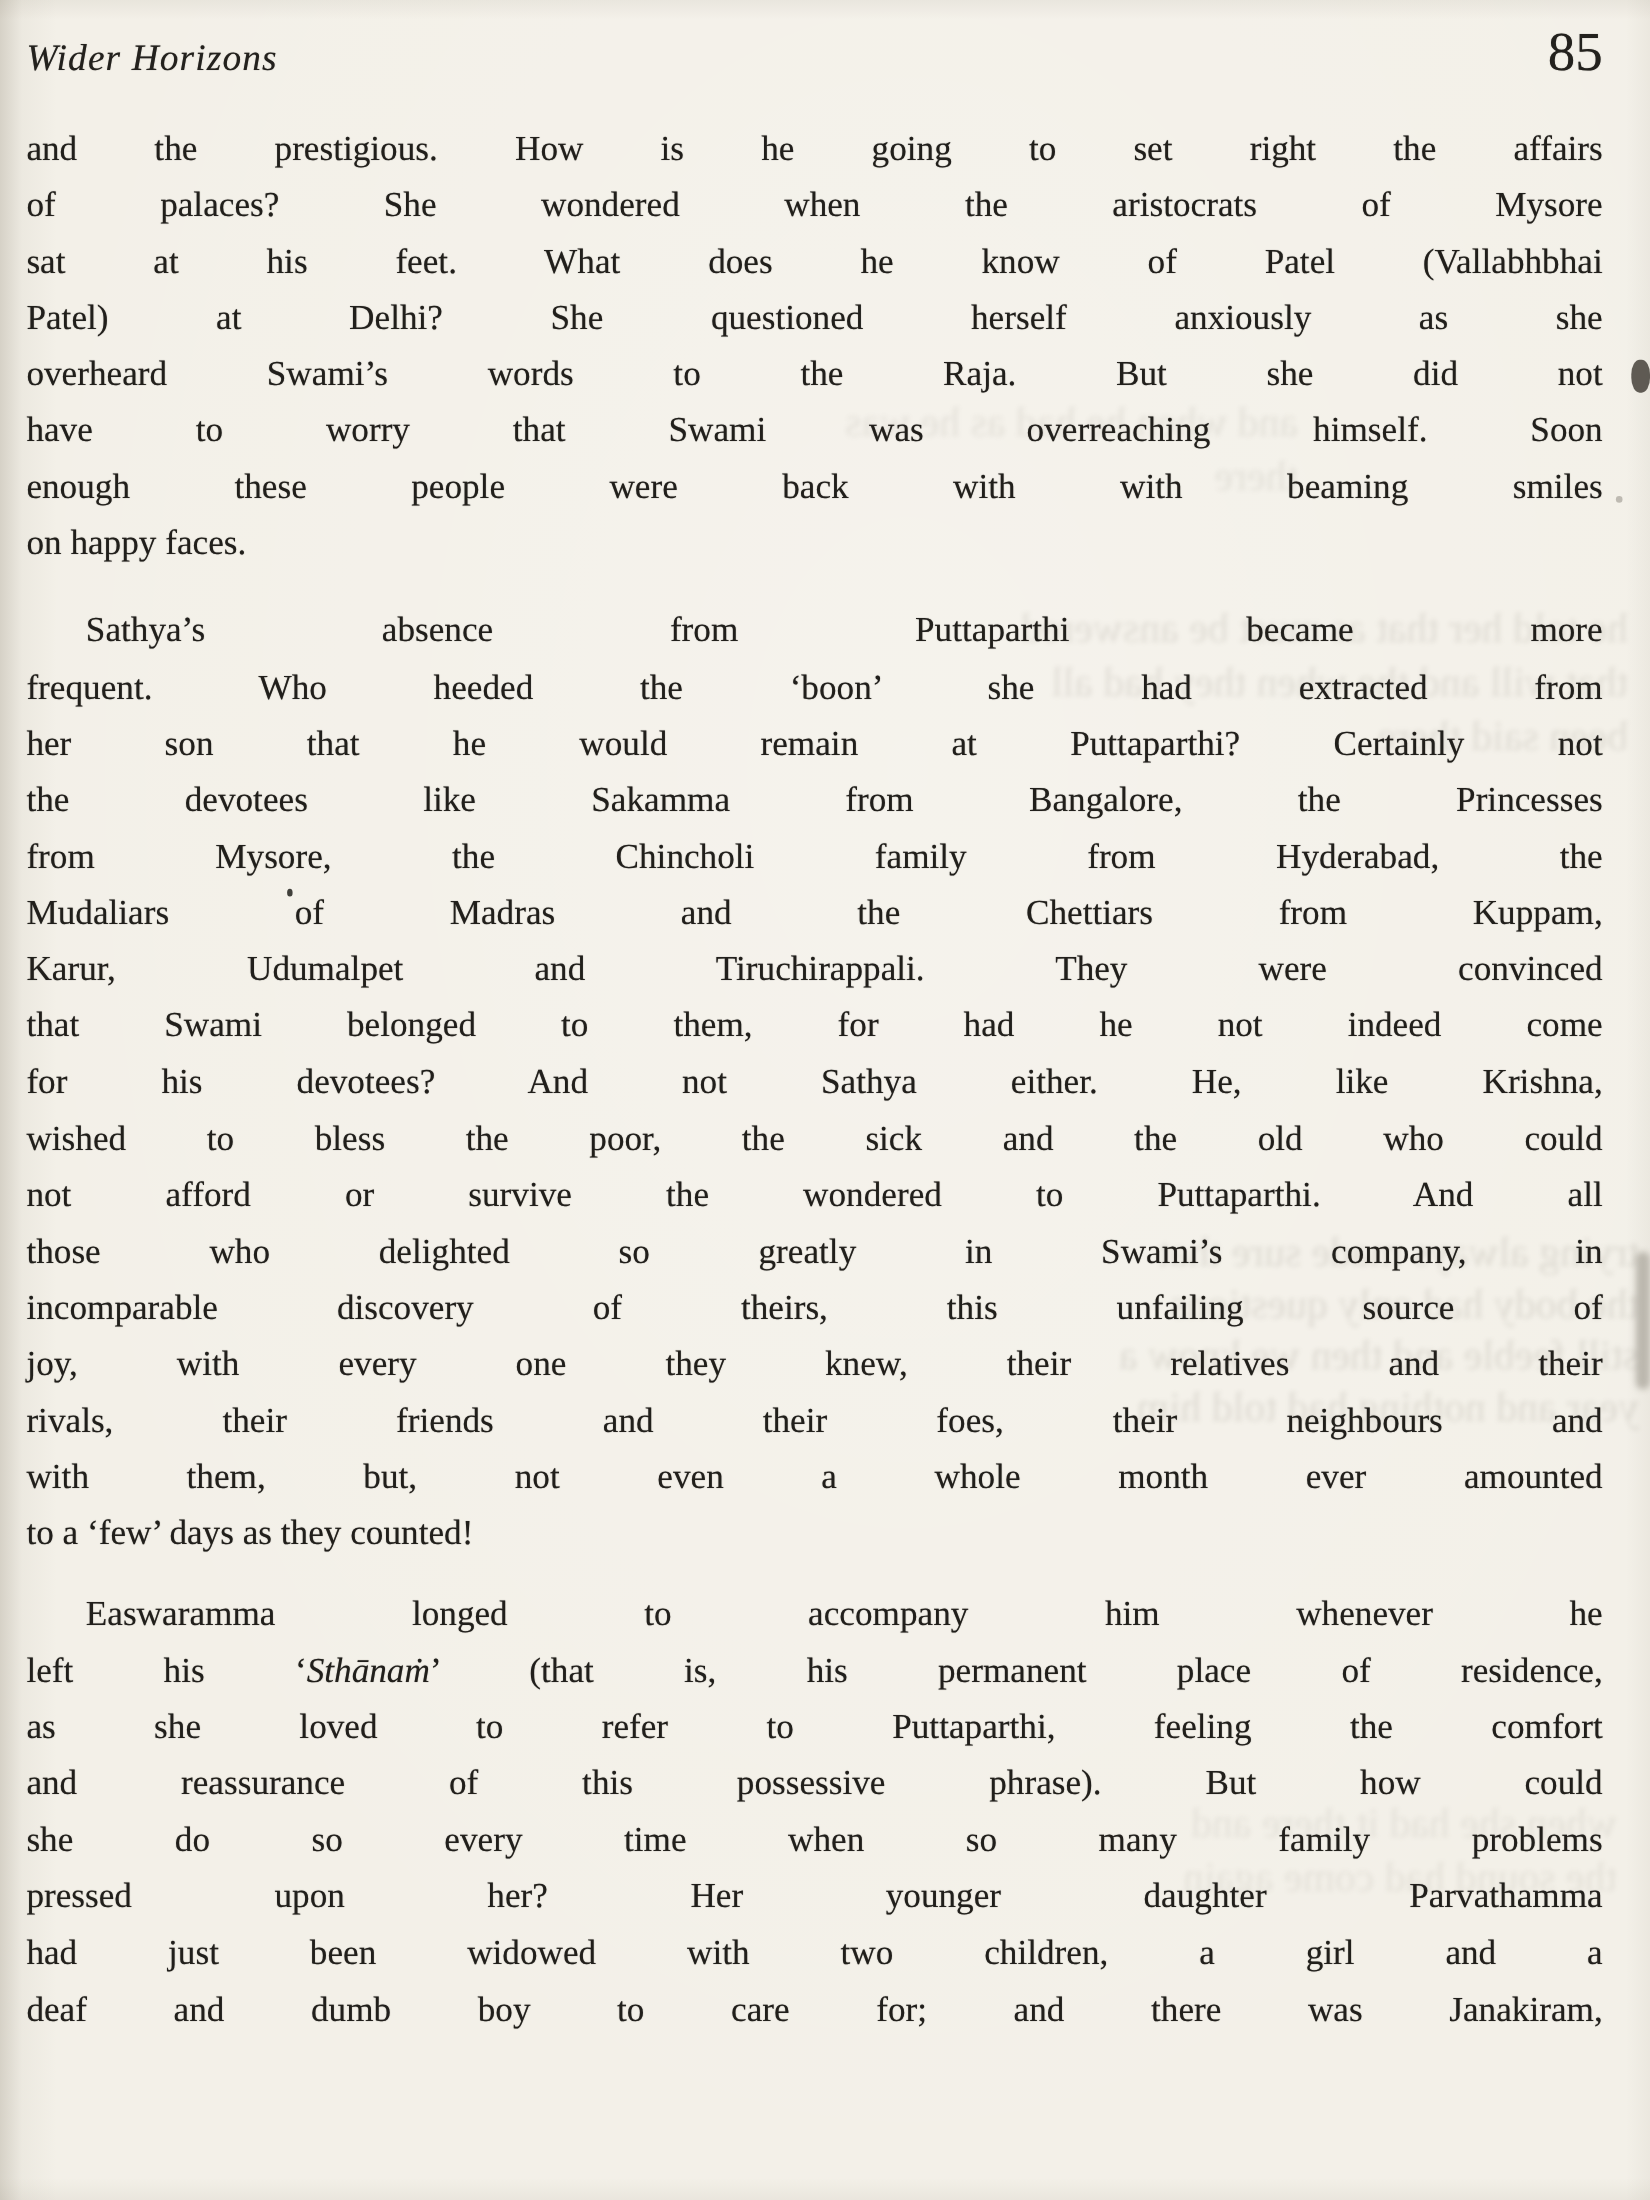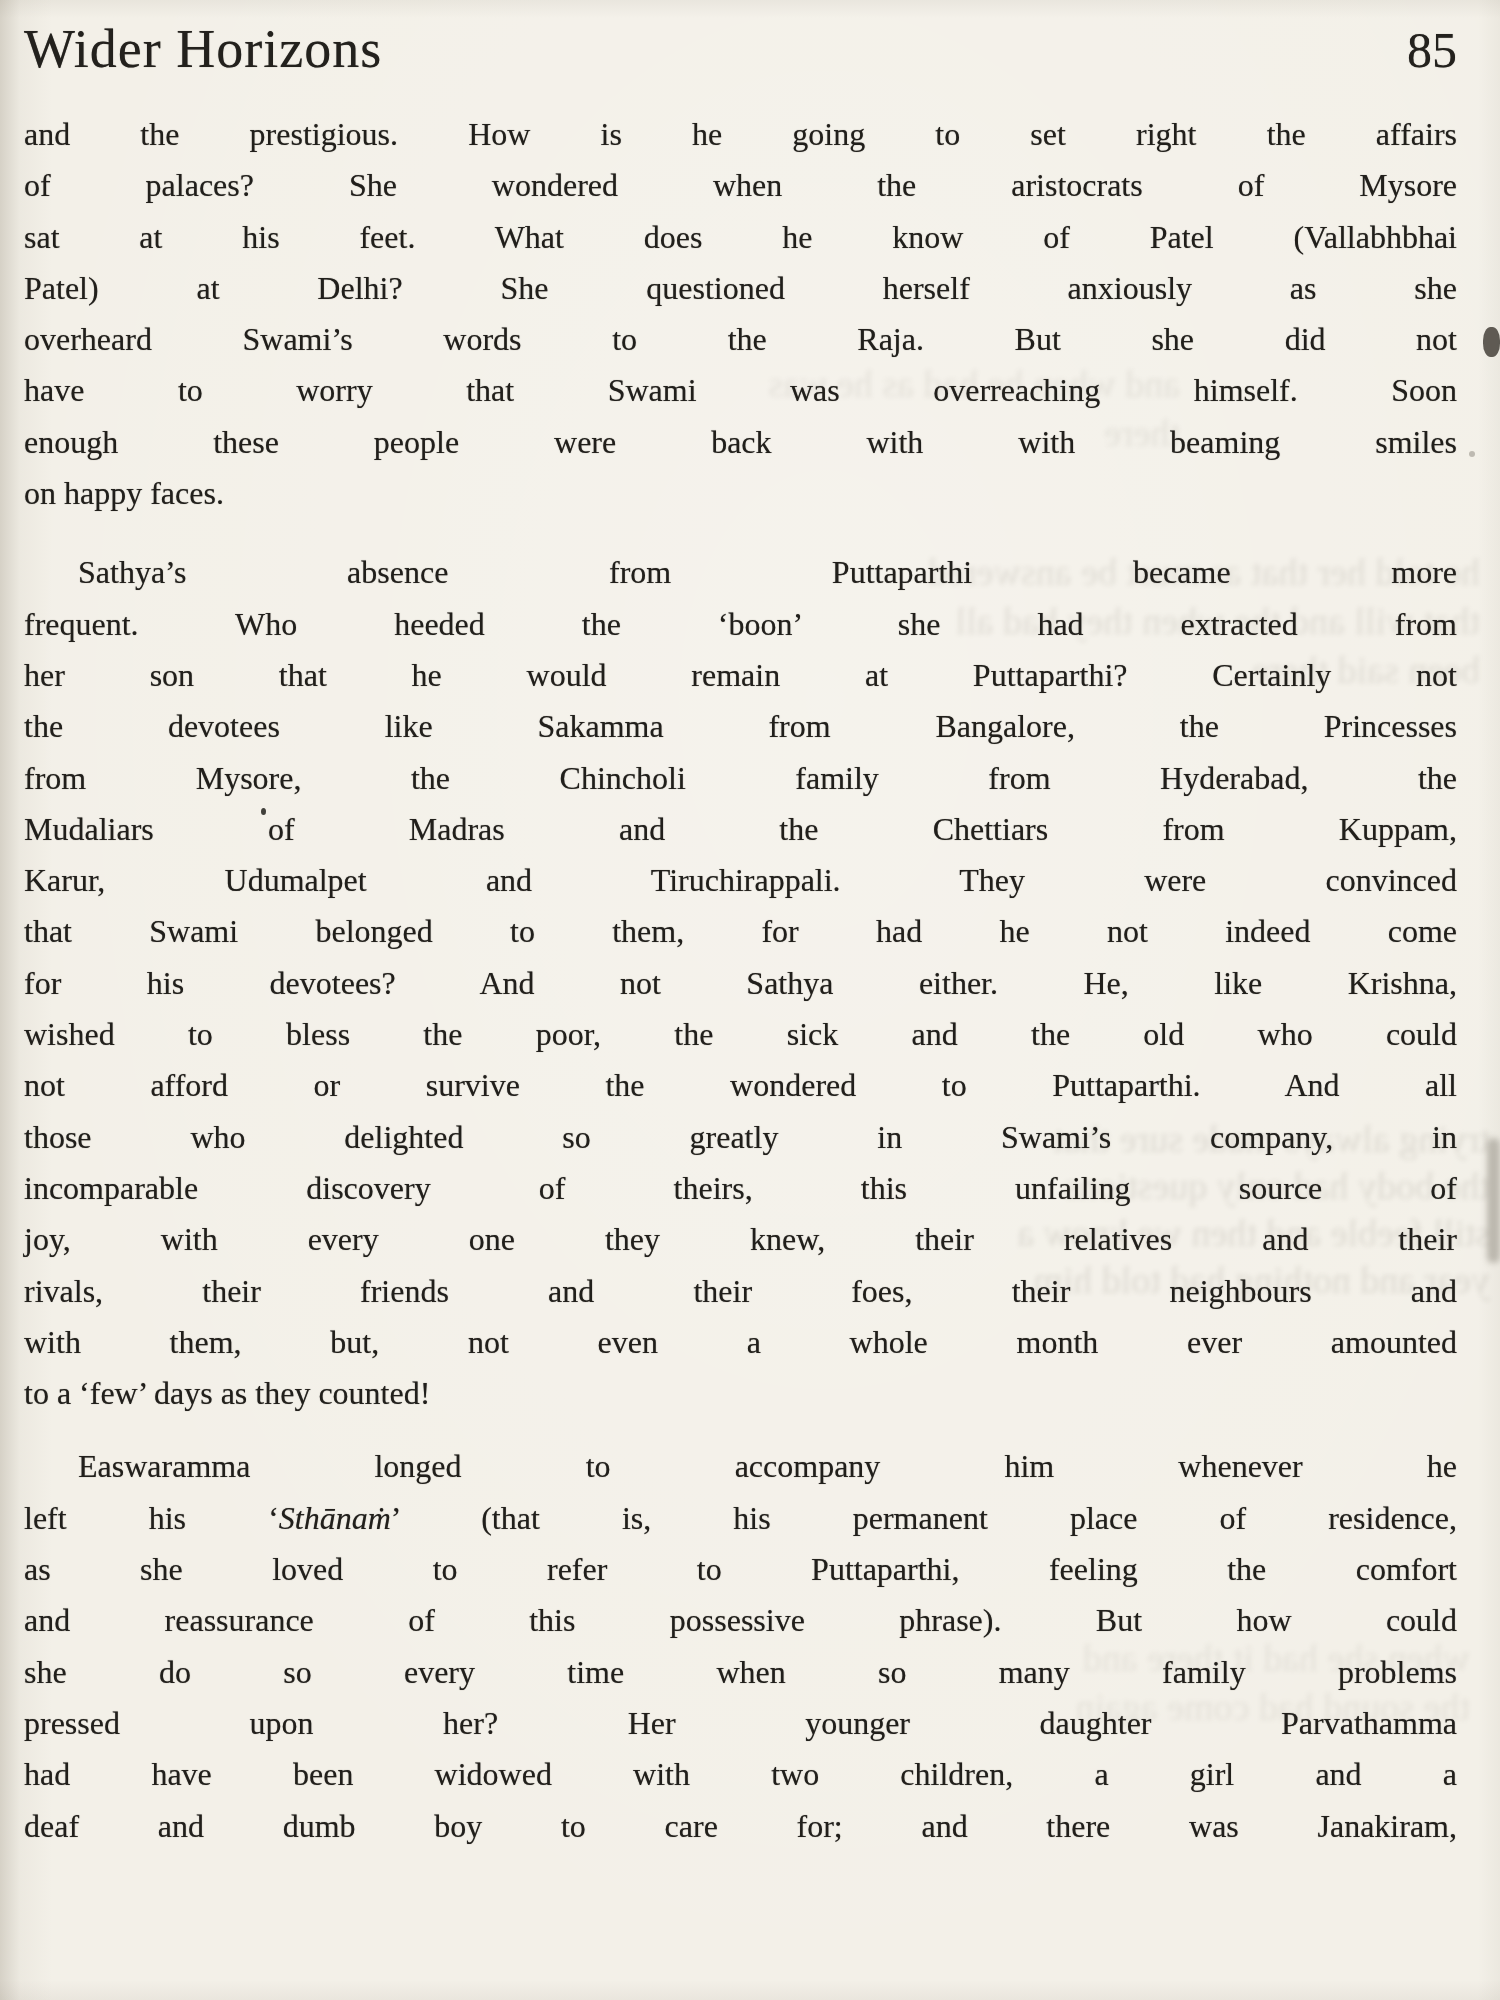--- a/index.html
+++ b/index.html
@@ -15,21 +15,21 @@
       linear-gradient(0deg, rgba(110,100,80,0.07), rgba(110,100,80,0) 20px),
       radial-gradient(ellipse at 55% 35%, rgba(255,255,255,0.20), rgba(0,0,0,0) 75%);
     font-family:"Liberation Serif","DejaVu Serif",serif;
     color:#211f1b;
   }
   .header{
     position:absolute;left:24px;right:43px;top:18px;
     display:flex;justify-content:space-between;align-items:baseline;
   }
   .header .title{
-    font-size:54px;letter-spacing:1px;
+    font-style:italic;font-size:34px;letter-spacing:1px;
     color:#23211d;text-shadow:0 0 0.8px rgba(30,28,24,0.55);
   }
   .header .pagenum{
     font-size:50px;color:#23211d;text-shadow:0 0 0.8px rgba(30,28,24,0.55);
   }
   .body-text{
     position:absolute;left:24px;top:109px;width:1433px;
     font-size:32px;line-height:51.3px;
     text-shadow:0 0 0.9px rgba(25,23,20,0.55);
   }
@@ -114,21 +114,21 @@
       <div class="line short">to a ‘few’ days as they counted!</div>
     </div>
 
     <div class="para p3">
       <div class="line indent">Easwaramma longed to accompany him whenever he</div>
       <div class="line"><span>left his ‘</span><span class="ital">Sthānaṁ</span><span>’ (that is, his permanent place of residence,</span></div>
       <div class="line">as she loved to refer to Puttaparthi, feeling the comfort</div>
       <div class="line">and reassurance of this possessive phrase). But how could</div>
       <div class="line">she do so every time when so many family problems</div>
       <div class="line">pressed upon her? Her younger daughter Parvathamma</div>
-      <div class="line">had have been widowed with two children, a girl and a</div>
+      <div class="line">had just been widowed with two children, a girl and a</div>
       <div class="line">deaf and dumb boy to care for; and there was Janakiram,</div>
     </div>
 
   </div>
 
   <div class="speck s1"></div>
   <div class="speck s2"></div>
   <div class="speck s3"></div>
   <div class="speck s4"></div>
 

